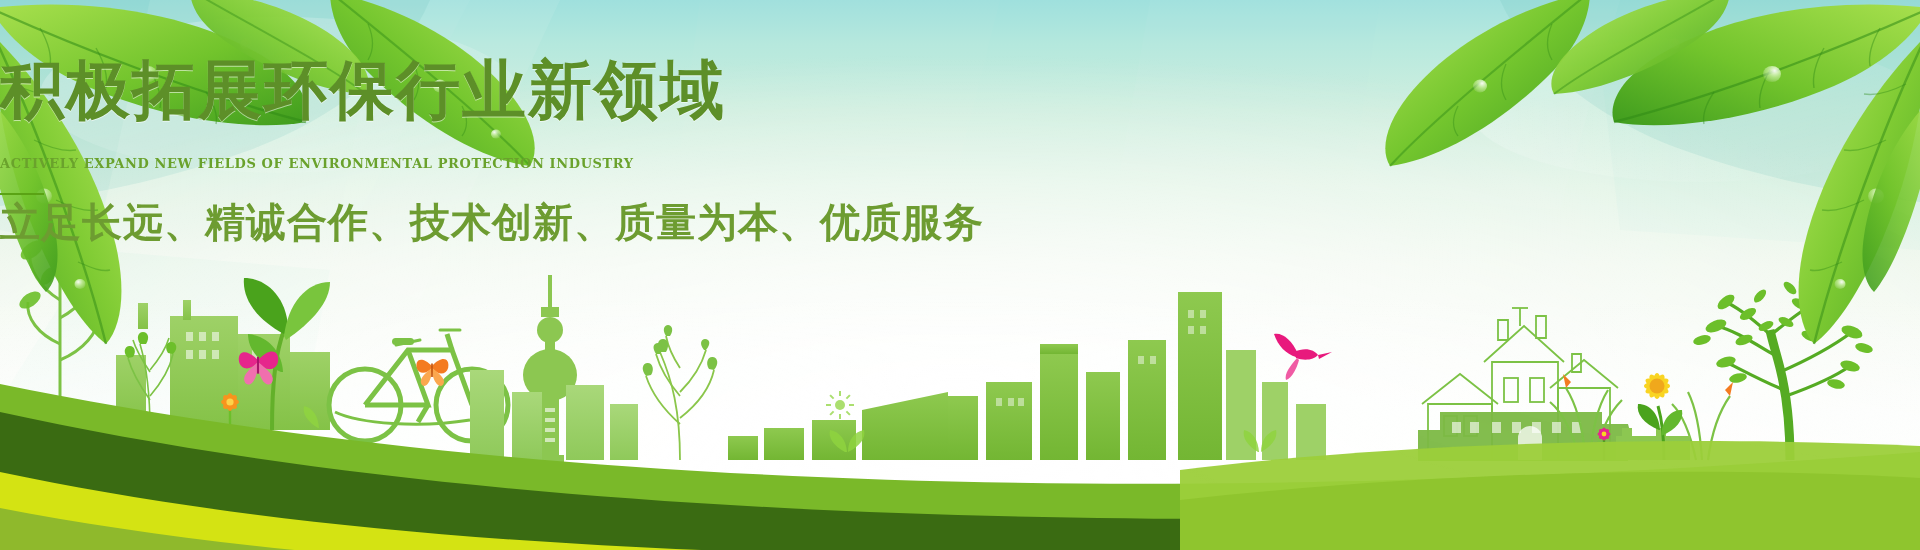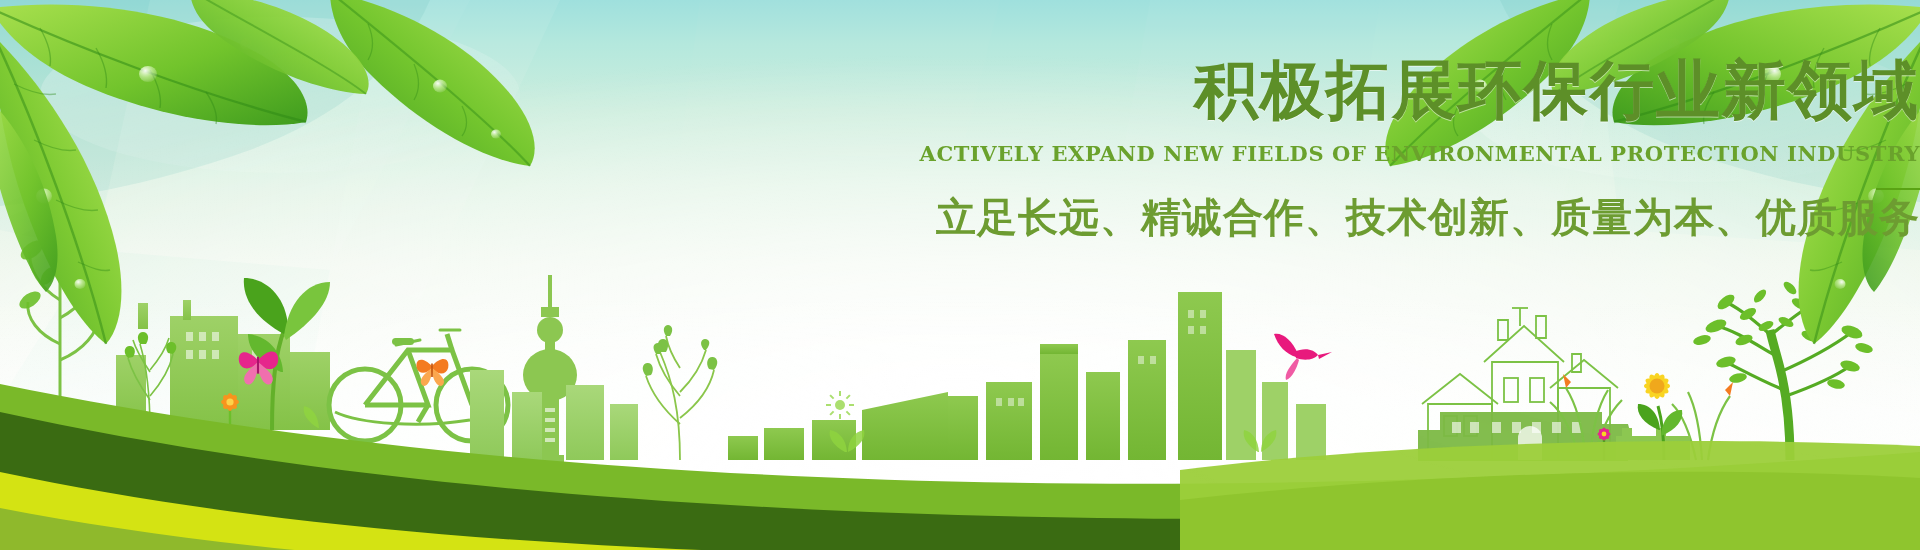--- a/index.html
+++ b/index.html
@@ -23,37 +23,37 @@
 
   
   .facets{position:absolute;inset:0;width:100%;height:100%;}
 
   
   .layer{position:absolute;left:0;top:0;width:1920px;height:550px;}
 
   
   .textblock{
     position:absolute;left:0;top:0;width:1920px;height:330px;
-    display:flex;flex-direction:column;align-items:flex-end;
+    display:flex;flex-direction:column;align-items:flex-start;
     z-index:40;pointer-events:none;
   }
   .title{
     margin-top:55px;
     font-size:64px;
     line-height:1.08;
     font-weight:700;
     letter-spacing:2px;
     color:#5d8f28;
     text-shadow:0 1px 0 rgba(255,255,255,.55);
     font-family:"DejaVu Serif","Liberation Serif",serif;
     white-space:nowrap;
   }
   .subtitle{
-    margin-top:17px;
-    font-size:21px;
+    margin-top:32px;
+    font-size:13px;
     font-weight:700;
     letter-spacing:.6px;
     color:#6aa22c;
     font-family:"DejaVu Serif","Liberation Serif",serif;
     white-space:nowrap;
   }
   .divider{
     margin-top:22px;
     width:44px;height:2px;
     background:#5aa314;

